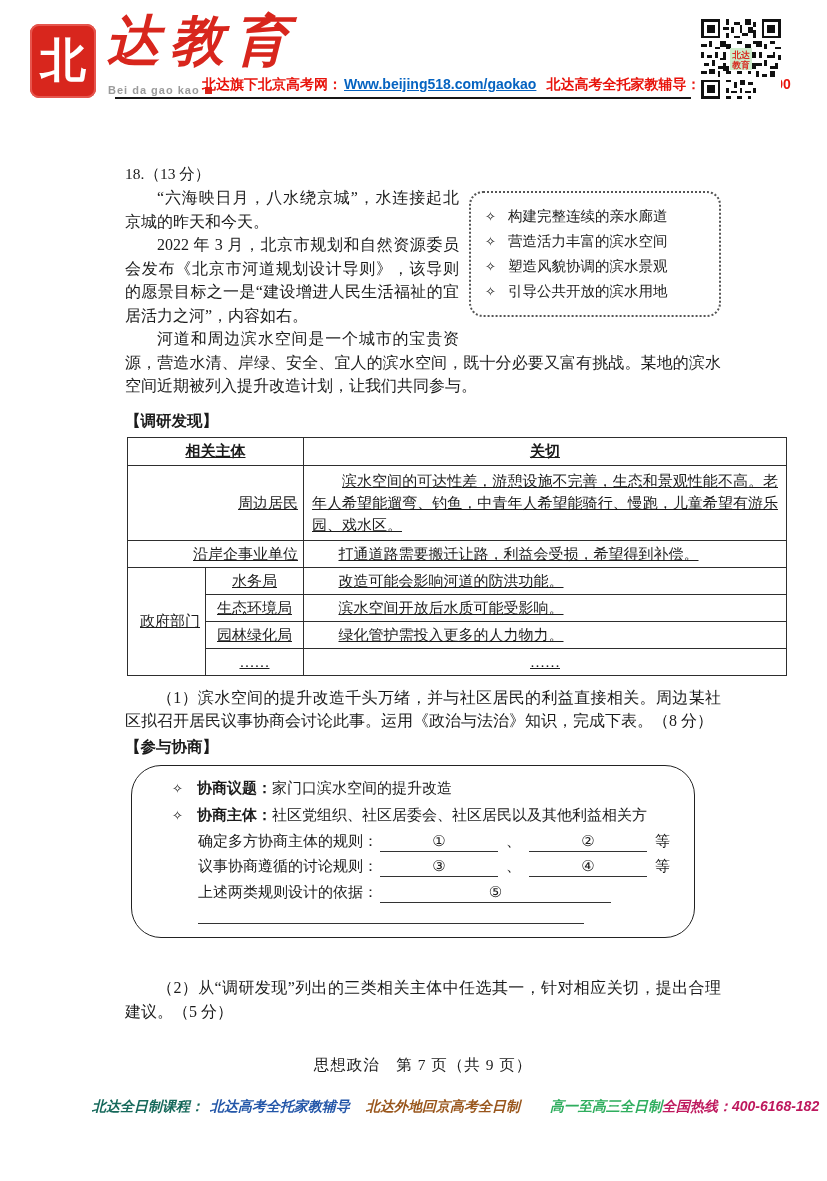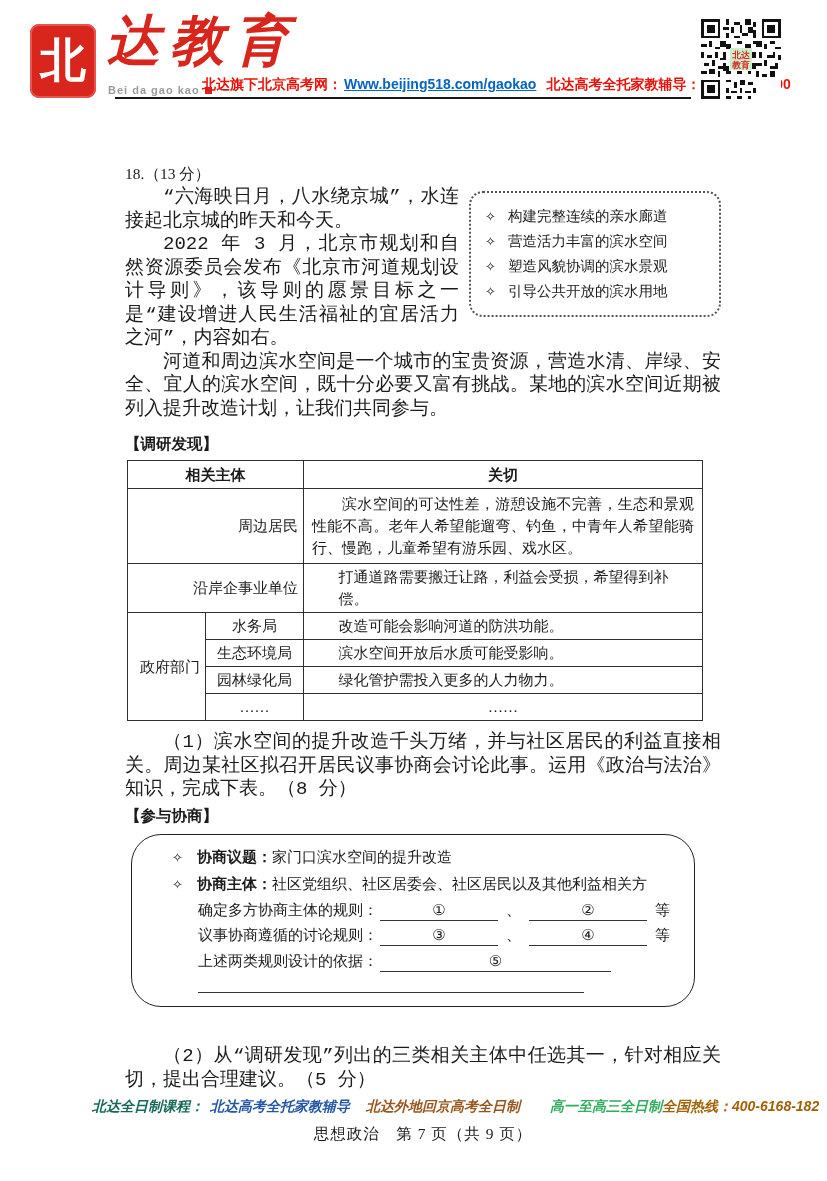--- a/index.html
+++ b/index.html
@@ -34,36 +34,36 @@
     font-family:"Liberation Sans",sans-serif; white-space:nowrap;
   }
   .tagline .red { color:#e8130b; }
   .tagline .link { color:#0563c1; text-decoration:underline; margin:0 10px 0 2px; }
   .header-rule { position:absolute; left:115px; top:97px; width:576px; height:2px; background:#161616; }
   .qr { position:absolute; left:701px; top:19px; width:80px; height:80px; }
 
   
   .content { position:absolute; left:125px; top:162px; width:596px; }
   .q-number { font-size:15.5px; line-height:24px; }
-  .para { font-size:19px; line-height:23.5px; text-indent:2em; text-align:justify;font-family:Liberation Mono, monospace; }
+  .para { font-size:16px; line-height:23.5px; text-indent:2em; text-align:justify; }
 
   .goal-box {
     float:right; width:252px; margin:5px 0 14px 10px;
     border:2px dotted #555; border-radius:14px; padding:11px 8px 11px 14px;
   }
   .goal-line { font-size:14.5px; line-height:25px; white-space:nowrap; }
   .goal-line .bullet { margin-right:12px; font-size:13px; }
 
   .section-head {
     clear:both; font-family:"Liberation Sans",sans-serif; font-weight:bold;
     font-size:15.5px; line-height:24px; margin-top:11px;
   }
 
   
-  table.survey { border-collapse:collapse; width:576px; margin:4px 0 0 2px; table-layout:fixed; }
+  table.survey { border-collapse:collapse; width:660px; margin:4px 0 0 2px; table-layout:fixed;text-decoration:underline; }
   table.survey td { border:1.6px solid #2e2e2e; font-size:15px; line-height:22px; padding:2px 5px; }
   table.survey td.head {
     font-family:"Liberation Sans",sans-serif; font-weight:bold; text-align:center; height:28px;
   }
   table.survey td.subj { text-align:right; }
   table.survey td.dept { text-align:center; height:27px; }
   table.survey td.ind  { text-indent:2em; text-align:justify; padding:4px 8px; }
   table.survey td.ind2 { padding-left:2.3em; }
   table.survey td.dots { text-align:center; }
 
@@ -90,21 +90,21 @@
 
   
   .promo {
     position:absolute; left:92px; top:1098px; width:648px; display:flex; align-items:center;
     font-family:"Liberation Sans",sans-serif; font-size:14px; font-weight:bold; white-space:nowrap;font-style:italic;
   }
   .promo .p-label { color:#15685a; }
   .promo .p1 { color:#2356a8; margin-left:6px; }
   .promo .p2 { color:#99561c; margin-left:16px; }
   .promo .p3 { color:#2fae5e; margin-left:30px; }
-  .promo .p4 { color:#a16207; margin-left:auto; }
+  .promo .p4 { color:#be185d; margin-left:auto; }
 </style>
 </head>
 <body>
 
 <div class="page">
 
   <div class="seal">
     <span>北</span>
   </div>
   <div class="brand-script">达教育</div>

